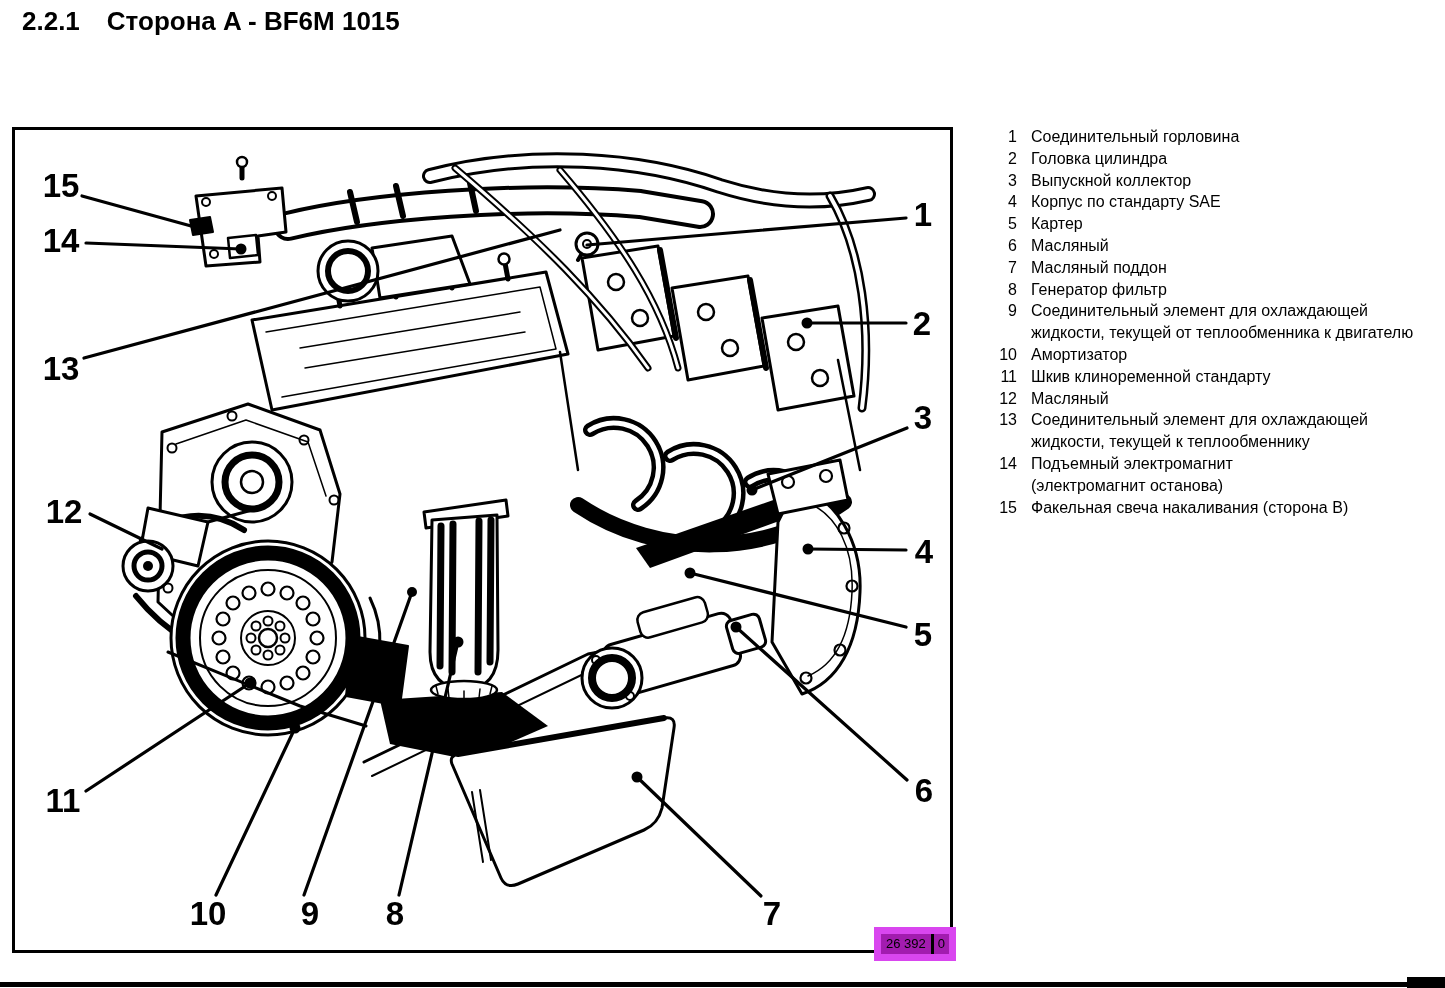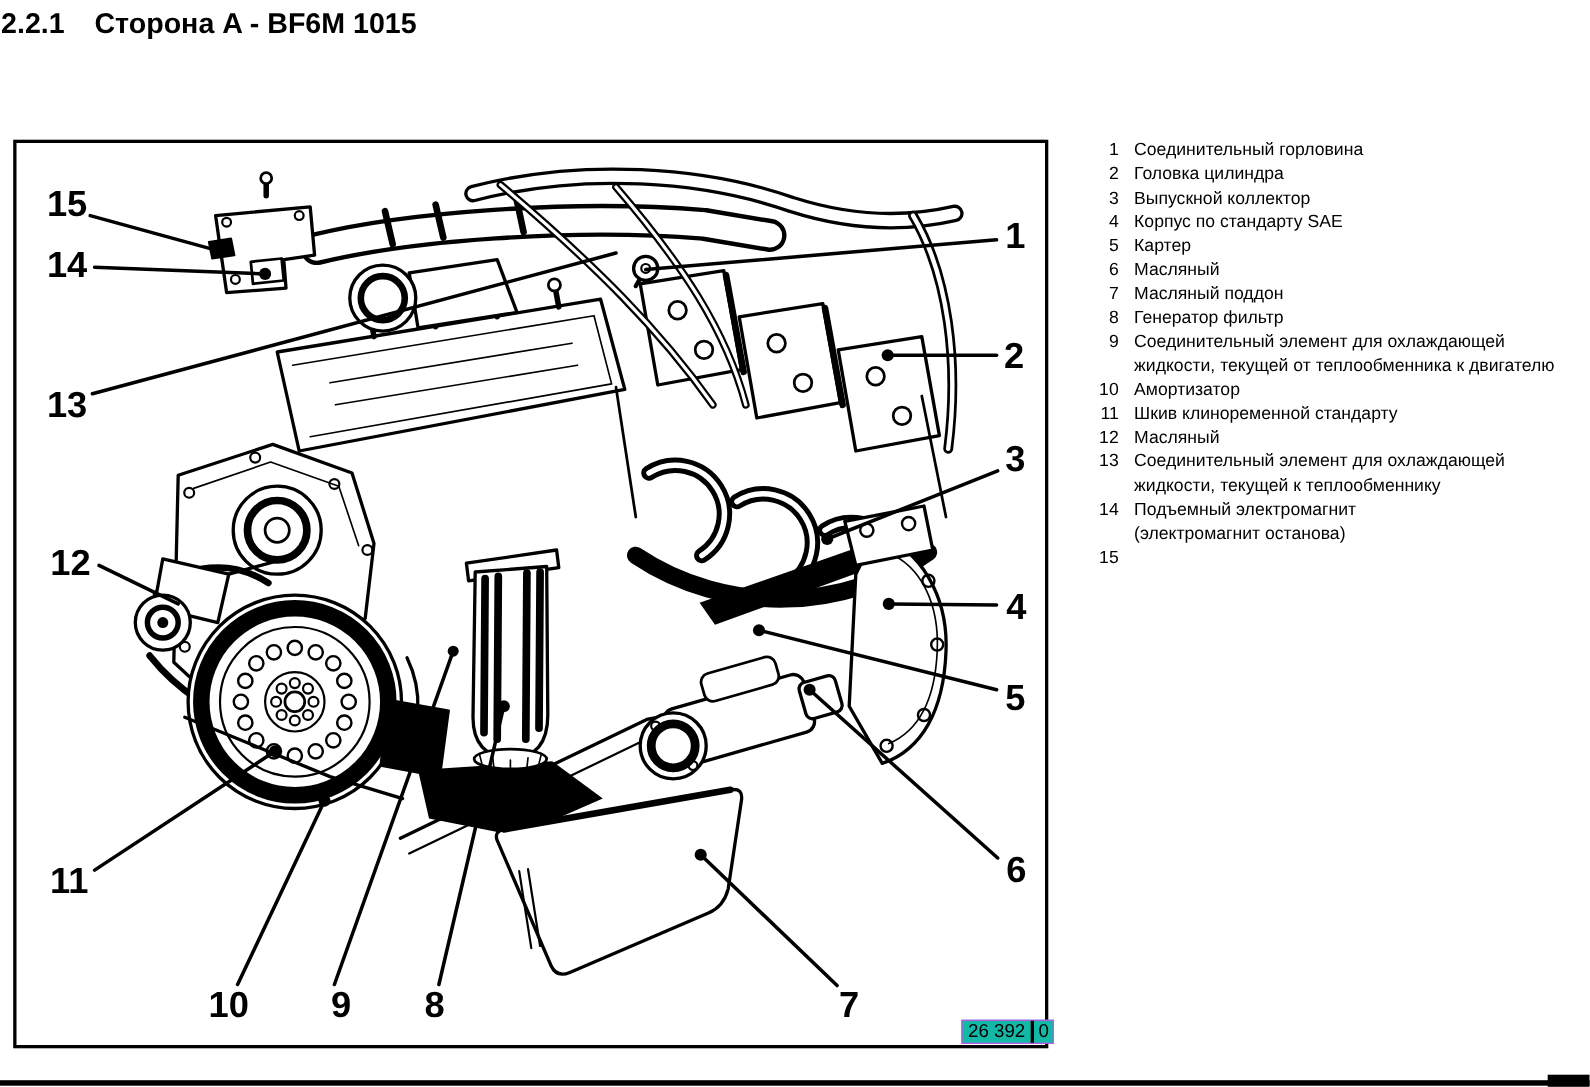--- a/index.html
+++ b/index.html
@@ -1,28 +1,28 @@
 <!DOCTYPE html>
 <html><head>
 <meta charset="utf-8">
 <style>
   html,body{margin:0;padding:0;background:#fff;}
   body{width:1445px;height:988px;position:relative;overflow:hidden;
        font-family:"Liberation Sans","DejaVu Sans",sans-serif;color:#000;}
-  .title{position:absolute;left:1px;top:6px;font-size:26px;font-weight:bold;white-space:nowrap;}
+  .title{position:absolute;left:22px;top:6px;font-size:26px;font-weight:bold;white-space:nowrap;}
   .title .sec{margin-right:27px;}
   .frame{position:absolute;left:12px;top:127px;width:935px;height:820px;border:3px solid #000;}
   .art{position:absolute;left:0;top:0;width:1445px;height:988px;}
   .callout{position:absolute;transform:translate(-50%,-50%);font-size:33px;font-weight:bold;line-height:1;}
   .legend{position:absolute;left:986px;top:126px;width:452px;font-size:16px;line-height:21.8px;}
   .legend-row{display:flex;align-items:flex-start;}
   .legend-num{flex:0 0 31px;text-align:right;}
   .legend-text{margin-left:14px;white-space:pre-line;}
-  .draw-box{position:absolute;left:874px;top:927px;display:flex;border:1px solid #d946ef;background:#14b8a6;
-            font-size:17px;line-height:20px;height:20px;}
+  .draw-box{position:absolute;left:874px;top:927px;display:flex;border:7px solid #d946ef;background:#a21caf;
+            font-size:13px;line-height:20px;height:20px;}
   .draw-box .cell-a{padding:0 5px;}
   .draw-box .cell-b{padding:0 4px;border-left:3px solid #000;}
   .footer-rule{position:absolute;left:0;top:982px;width:1445px;height:5px;background:#000;}
   .footer-end{position:absolute;left:1407px;top:977px;width:38px;height:11px;background:#000;}
 </style>
 </head>
 <body>
 
 <div class="title">
   <span class="sec">2.2.1</span><span>Сторона A - BF6M 1015</span>
@@ -322,17 +322,18 @@
       <span class="legend-text">Соединительный элемент для охлаждающей
 жидкости, текущей к теплообменнику</span>
     </div>
   <div class="legend-row">
       <span class="legend-num">14</span>
       <span class="legend-text">Подъемный электромагнит
 (электромагнит останова)</span>
     </div>
   <div class="legend-row">
       <span class="legend-num">15</span>
+      <span class="legend-text">Факельная свеча накаливания (сторона B)</span>
     </div>
 </div>
 
 <div class="footer-rule"></div>
 <div class="footer-end"></div>
 
 </body></html>

